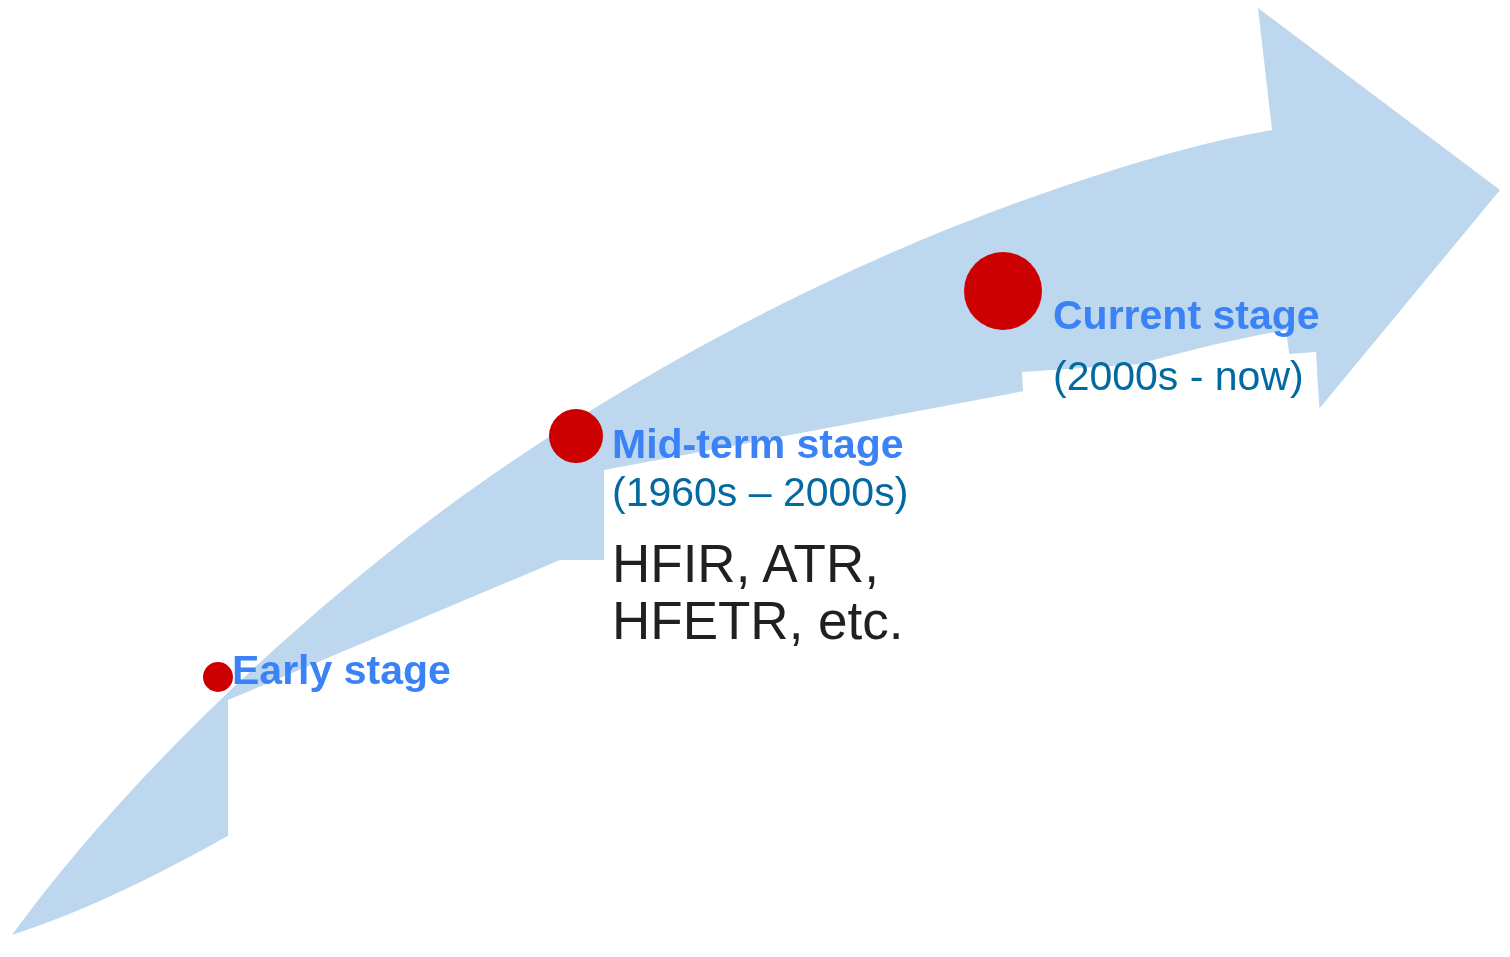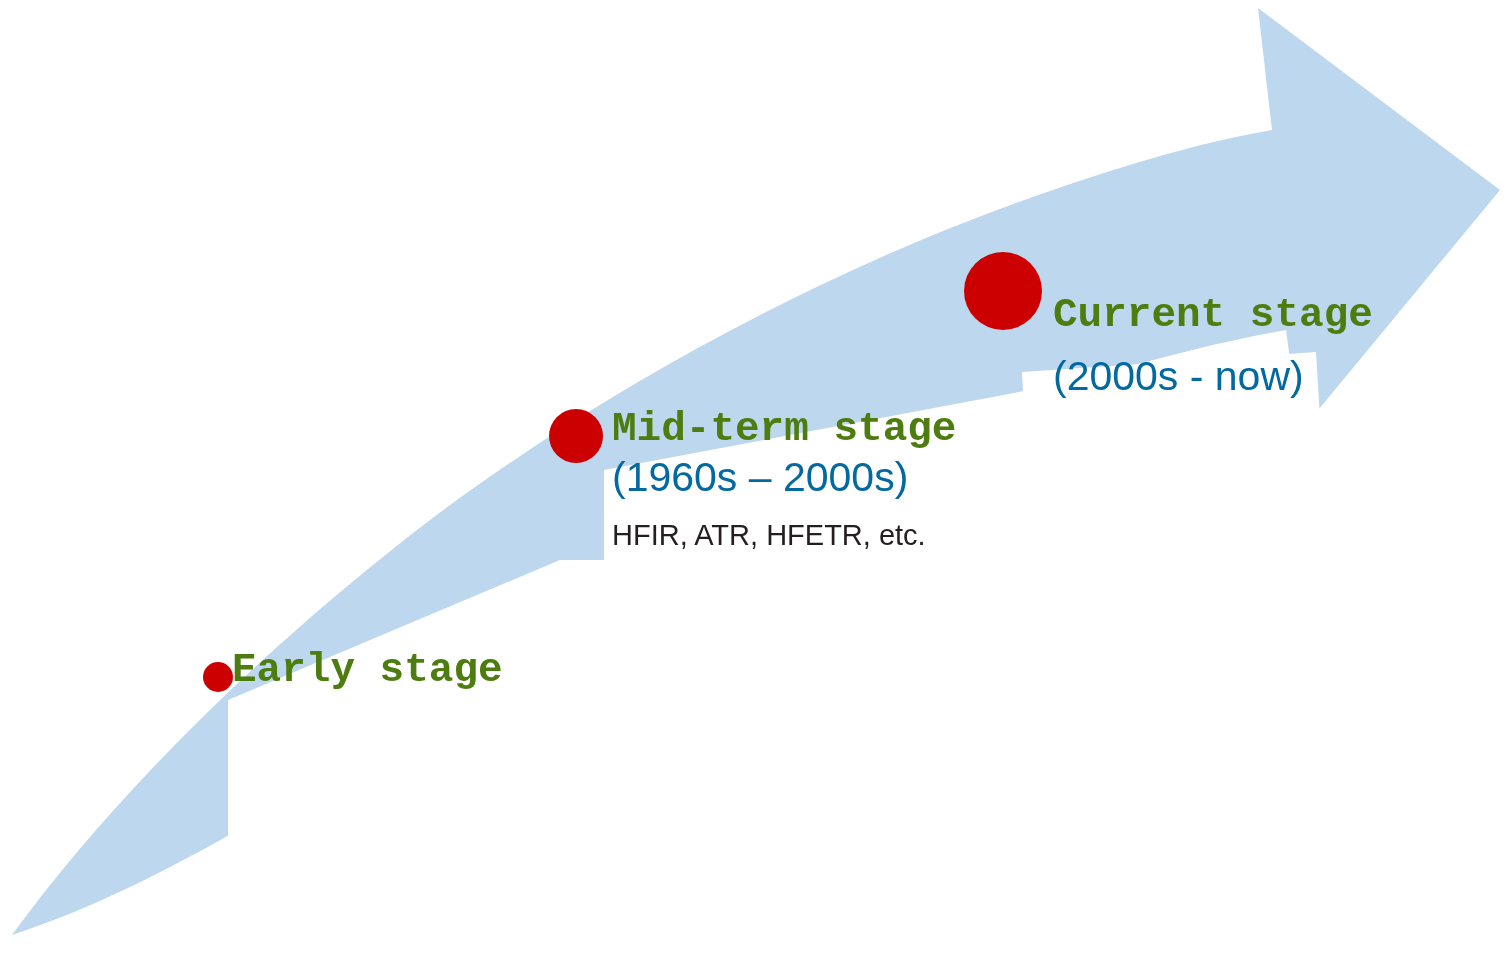--- a/index.html
+++ b/index.html
@@ -24,23 +24,23 @@
     position: absolute;
     left: 0;
     top: 0;
     width: 1510px;
     height: 957px;
   }
   .stage-block {
     position: absolute;
   }
   .stage-title {
-    font-family: Liberation Mono, monospace;
+    font-family: Liberation Sans, sans-serif;
     font-weight: bold;
-    color: #4d7c0f;
+    color: #3b82f6;
     white-space: nowrap;
     line-height: 1.0;
   }
   .stage-period {
     font-family: "Liberation Sans", sans-serif;
     color: #0369a1;
     white-space: nowrap;
     line-height: 1.05;
   }
   .stage-examples {
@@ -49,24 +49,24 @@
     line-height: 1.08;
   }
 
   
   #stage-early { left: 232px; top: 650px; }
   #stage-early .stage-title { font-size: 41px; }
   #stage-early .stage-period { font-size: 41px; margin-top: 21px; }
   #stage-early .stage-examples { font-size: 41px; margin-top: 21px; width: 420px; }
 
   
-  #stage-mid { left: 612px; top: 409px; }
+  #stage-mid { left: 612px; top: 424px; }
   #stage-mid .stage-title { font-size: 41px; }
   #stage-mid .stage-period { font-size: 41px; margin-top: 6px; }
-  #stage-mid .stage-examples { font-size: 29px; margin-top: 21px; width: 390px; }
+  #stage-mid .stage-examples { font-size: 53px; margin-top: 21px; width: 390px; }
 
   
   #stage-current { left: 1053px; top: 295px; }
   #stage-current .stage-title { font-size: 41px; }
   #stage-current .stage-period { font-size: 41px; margin-top: 19px; }
   #stage-current .stage-examples { font-size: 41px; margin-top: 19px; width: 270px; }
 </style>
 </head>
 <body>
 

